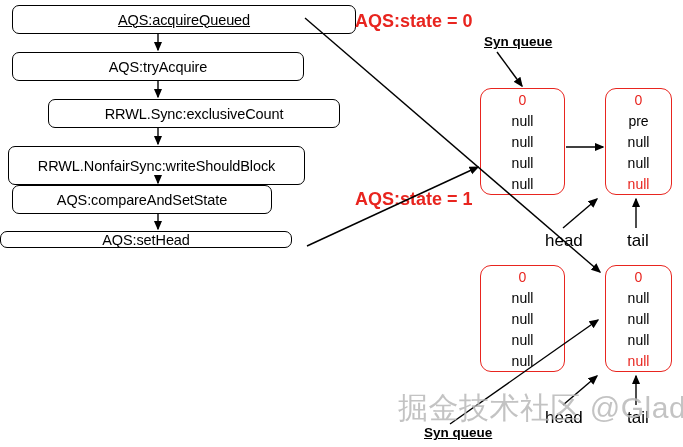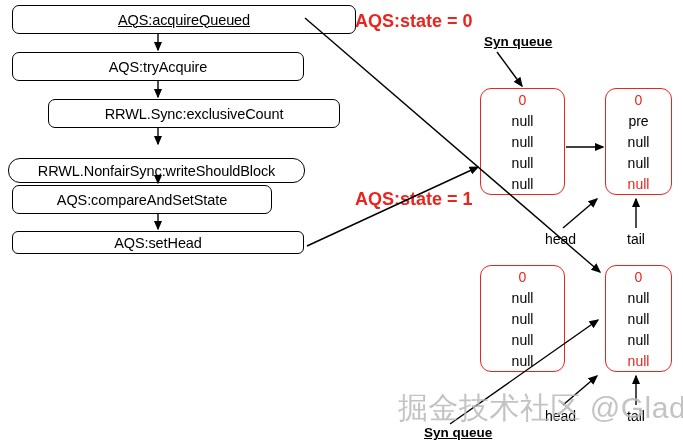--- a/index.html
+++ b/index.html
@@ -50,21 +50,21 @@
     line-height: 21px;
     color: #000000;
     text-align: center;
   }
   .node-field.red {
     color: #e8251f;
   }
   
   .label {
     position: absolute;
-    font-size: 14px;
+    font-size: 17px;
     color: #000000;
     white-space: nowrap;
   }
   .label.bold {
     font-weight: bold;
     font-size: 13.5px;
     text-decoration: underline;
   }
   .label.state {
     color: #e8251f;
@@ -102,29 +102,29 @@
   </div>
 
   <div class="flow-box" style="left:12px; top:52px; width:292px; height:29px;">
     <span>AQS:tryAcquire</span>
   </div>
 
   <div class="flow-box" style="left:12px; top:99px; width:292px; height:29px;margin-left:36px;">
     <span>RRWL.Sync:exclusiveCount</span>
   </div>
 
-  <div class="flow-box" style="left:8px; top:158px; width:297px; height:25px;border-radius:12px;">
+  <div class="flow-box" style="left:8px; top:146px; width:297px; height:39px;">
     <span>RRWL.NonfairSync:writeShouldBlock</span>
   </div>
 
   <div class="flow-box" style="left:12px; top:185px; width:260px; height:29px;">
     <span>AQS:compareAndSetState</span>
   </div>
 
-  <div class="flow-box" style="left:12px; top:231px; width:292px; height:23px;border-radius:6px;">
+  <div class="flow-box" style="left:0; top:231px; width:292px; height:17px;">
     <span>AQS:setHead</span>
   </div>
 
   <div class="label state" style="left:355px; top:11px;">AQS:state = 0</div>
   <div class="label state" style="left:355px; top:189px;">AQS:state = 1</div>
 
   <div class="label bold" style="left:484px; top:34px;">Syn queue</div>
 
   <div class="node-box" style="left:480px; top:88px; width:85px; height:107px;">
     <div class="node-field red">0</div>

